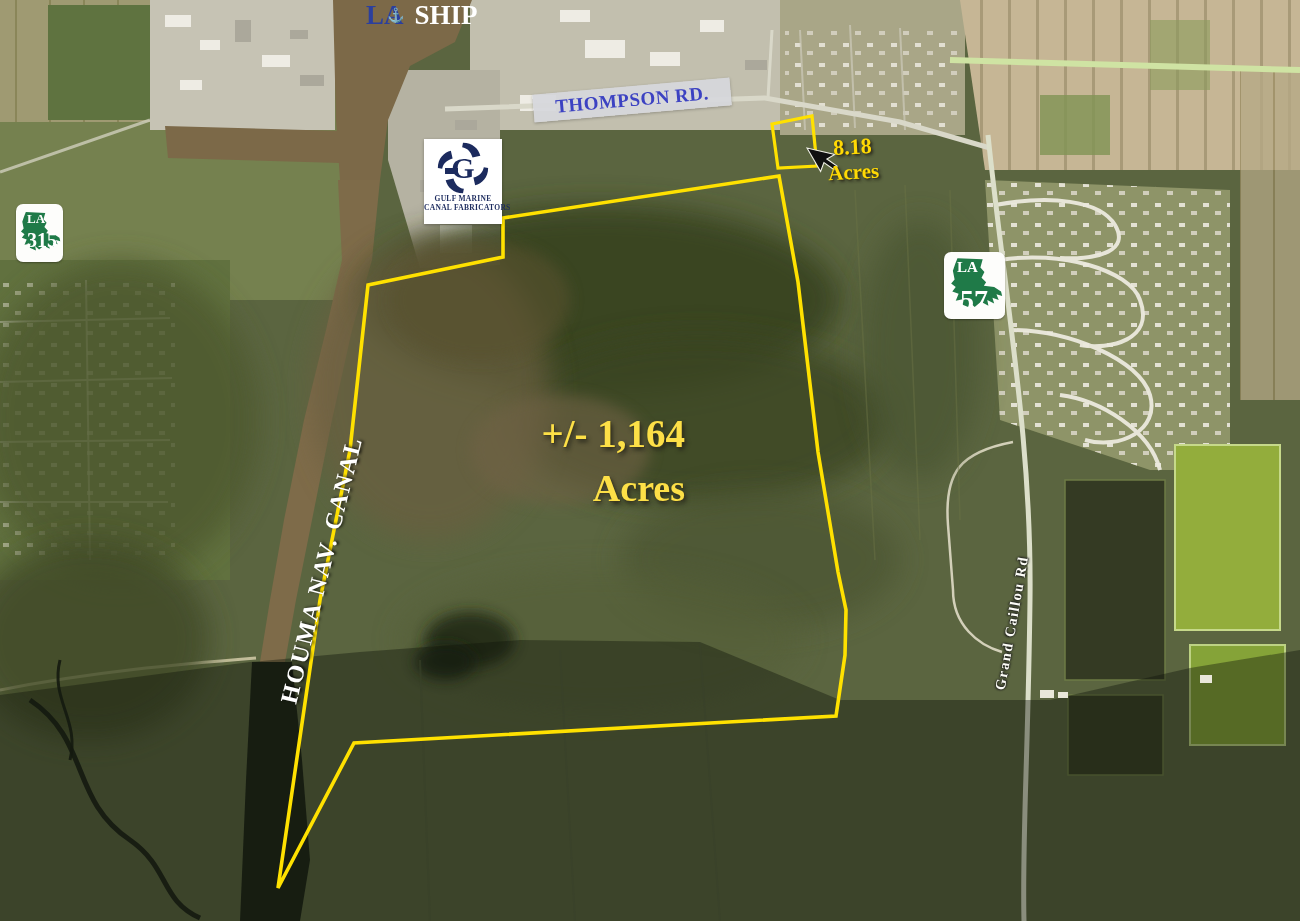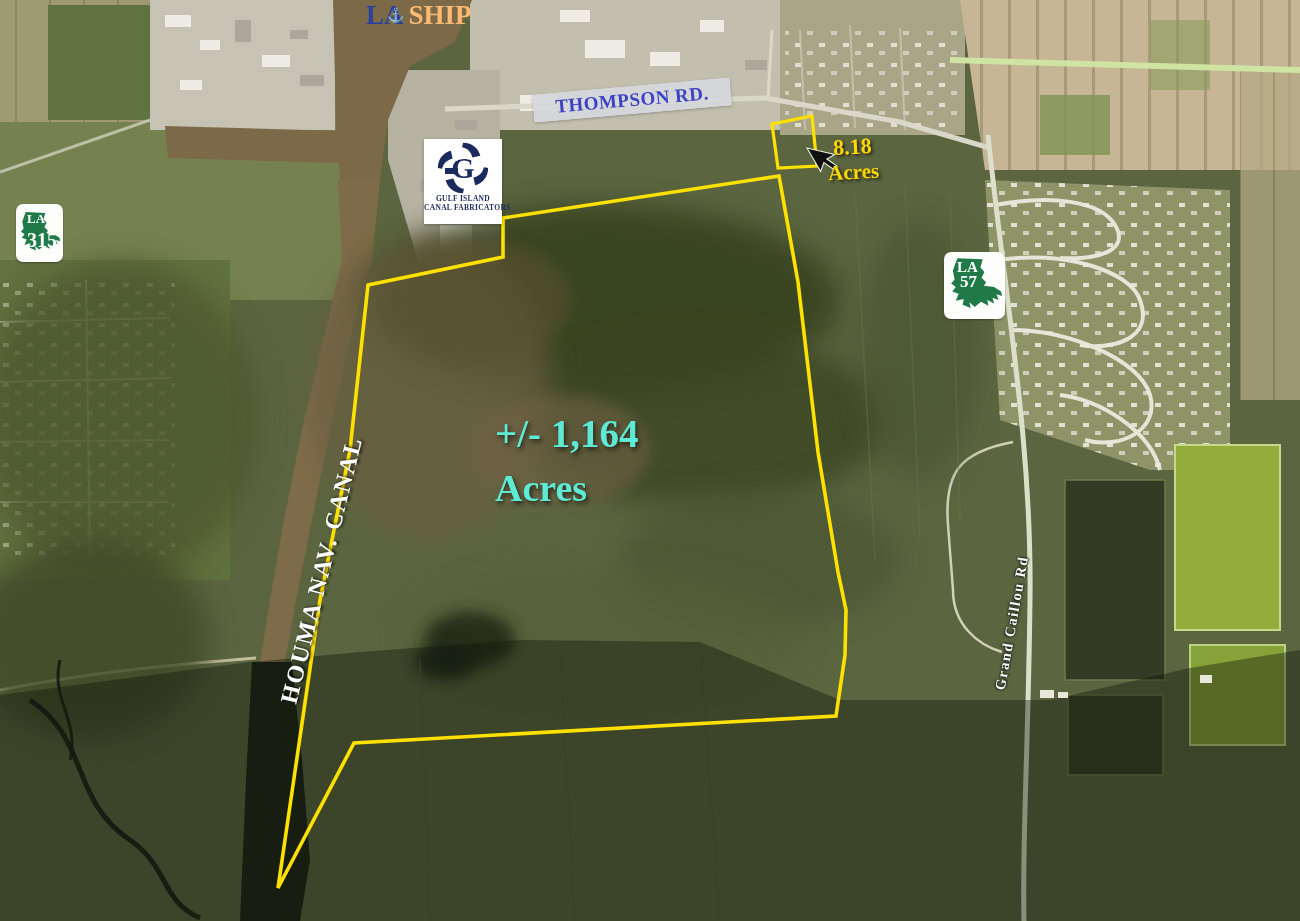--- a/index.html
+++ b/index.html
@@ -6,21 +6,21 @@
   .stage{position:relative;width:1300px;height:921px;overflow:hidden;
          font-family:Liberation Serif, serif;background:#5b6540;}
   .stage svg.bg{position:absolute;left:0;top:0;width:1300px;height:921px;display:block;}
   .stage svg.overlay{position:absolute;left:0;top:0;width:1300px;height:921px;display:block;pointer-events:none;}
   .abs{position:absolute;}
 
   
   .laship{left:366px;top:0px;font-weight:900;font-size:27px;letter-spacing:0px;white-space:nowrap;}
   .laship .la{color:#2b3f9e;position:relative;display:inline-block;}
   .laship .anchor{position:absolute;left:21px;top:7px;font-size:14px;color:#ffffff;font-weight:400;}
-  .laship .ship{color:#fdba74;margin-left:5px;}
+  .laship .ship{color:#ffffff;margin-left:11px;}
 
   
   .thompson{left:533px;top:86px;width:198px;height:28px;background:rgba(214,215,221,0.93);
             transform:rotate(-5deg);display:flex;align-items:center;justify-content:center;
             box-shadow:0 1px 3px rgba(0,0,0,.25);}
   .thompson span{color:#3c42c2;font-weight:bold;font-size:19px;letter-spacing:.5px;white-space:nowrap;}
 
   
   .gulf{left:424px;top:139px;width:78px;height:85px;background:#ffffff;box-shadow:0 1px 3px rgba(0,0,0,.3);
         text-align:center;}
@@ -33,24 +33,24 @@
 
   
   .shield{border-radius:7px;background:#fdfdfb;box-shadow:0 1px 2px rgba(0,0,0,.35);}
   .shield svg{position:absolute;left:3%;top:2%;width:94%;height:96%;}
   .shield .st{position:absolute;color:#fff;font-weight:bold;white-space:nowrap;}
   .sh315{left:16px;top:204px;width:47px;height:58px;}
   .sh315 .s-la{left:11px;top:7px;font-size:13px;}
   .sh315 .s-num{left:11px;top:25px;font-size:20px;}
   .sh57{left:944px;top:252px;width:61px;height:67px;}
   .sh57 .s-la{left:13px;top:7px;font-size:15px;}
-  .sh57 .s-num{left:16px;top:20px;font-size:17px;}
-
-  
-  .acres-main{left:495px;top:414px;width:190px;text-align:left;color:#5eead4;font-weight:bold;
+  .sh57 .s-num{left:16px;top:32px;font-size:28px;}
+
+  
+  .acres-main{left:495px;top:414px;width:190px;text-align:right;color:#fde047;font-weight:bold;
               text-shadow:1px 1px 0 rgba(60,55,30,.65), 2px 3px 4px rgba(35,35,25,.9);}
   .acres-main .l1{font-size:39px;line-height:1;white-space:nowrap;}
   .acres-main .l2{font-size:38px;line-height:1;margin-top:16px;}
   .acres-small{left:814px;top:135px;width:78px;text-align:center;color:#ffd904;font-weight:bold;
                transform:rotate(-3deg);
                text-shadow:1px 1px 0 rgba(60,55,30,.7), 2px 2px 3px rgba(35,35,25,.9);}
   .acres-small .l1{font-size:22px;line-height:1.05;}
   .acres-small .l2{font-size:21px;line-height:1.05;margin-top:3px;}
 
   
@@ -238,21 +238,21 @@
       <svg viewBox="0 0 60 60">
         <g fill="#1c2b5e">
           <path d="M30,1 C41,1 48,8 50,16 L41,18 C39,11 35,7 29,6 Z"></path>
           <path d="M59,30 C59,41 52,48 44,50 L42,41 C49,39 53,35 54,29 Z"></path>
           <path d="M30,59 C19,59 12,52 10,44 L19,42 C21,49 25,53 31,54 Z"></path>
           <path d="M1,30 C1,19 8,12 16,10 L18,19 C11,21 7,25 6,31 Z"></path>
         </g>
       </svg>
       <span class="gulf-g">G</span>
     </div>
-    <div class="gulf-t">GULF ISLAND</div>
+    <div class="gulf-t">GULF MARINE</div>
     <div class="gulf-t">CANAL FABRICATORS</div>
   </div>
 
   <div class="abs shield sh315">
     <svg viewBox="0 0 100 110">
       <path fill="#1f7a48" d="M20,8 L64,10 L60,24 L67,32 L62,42 L70,50 L66,56 L84,58 L96,66 L98,74 L88,71 L92,81 L81,77 L84,87 L72,81 L74,91 L61,84 L50,93 L41,85 L43,95 L29,89 L31,79 L17,82 L22,70 L11,66 L17,58 L9,52 L15,45 L12,30 L16,18 Z"></path>
     </svg>
     <span class="st s-la">LA</span>
     <span class="st s-num">315</span>
   </div>

